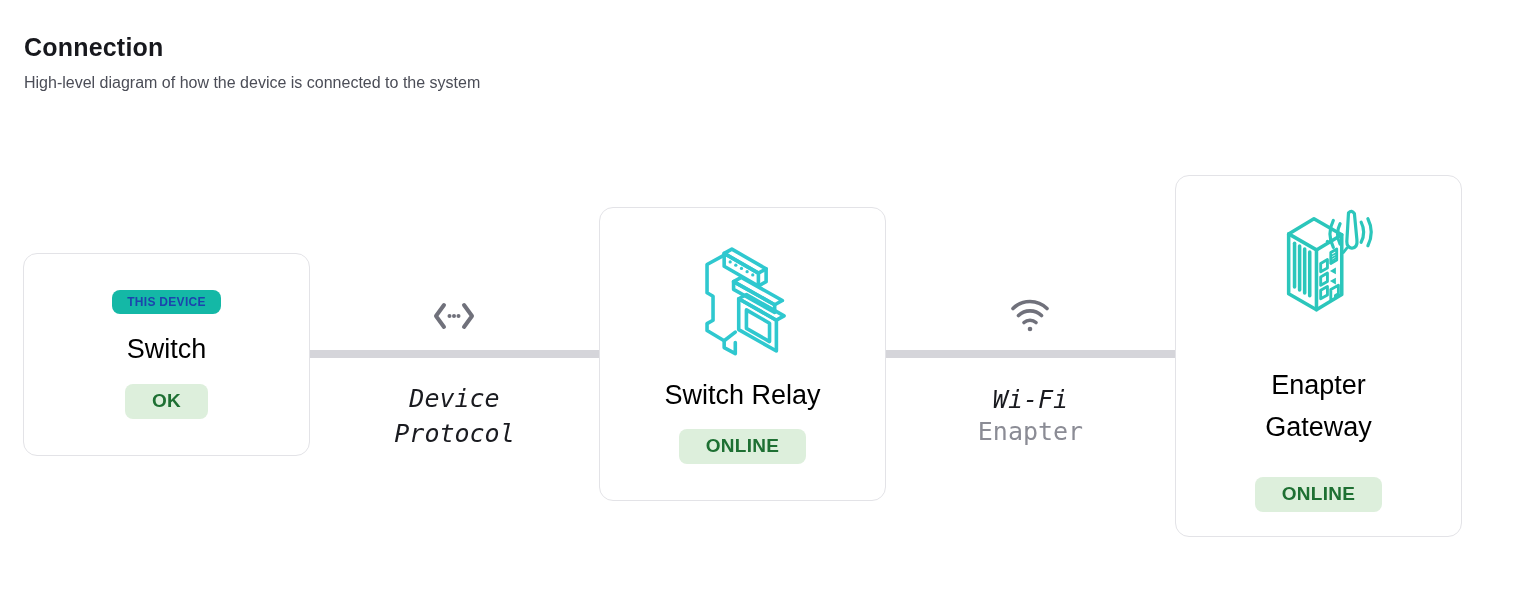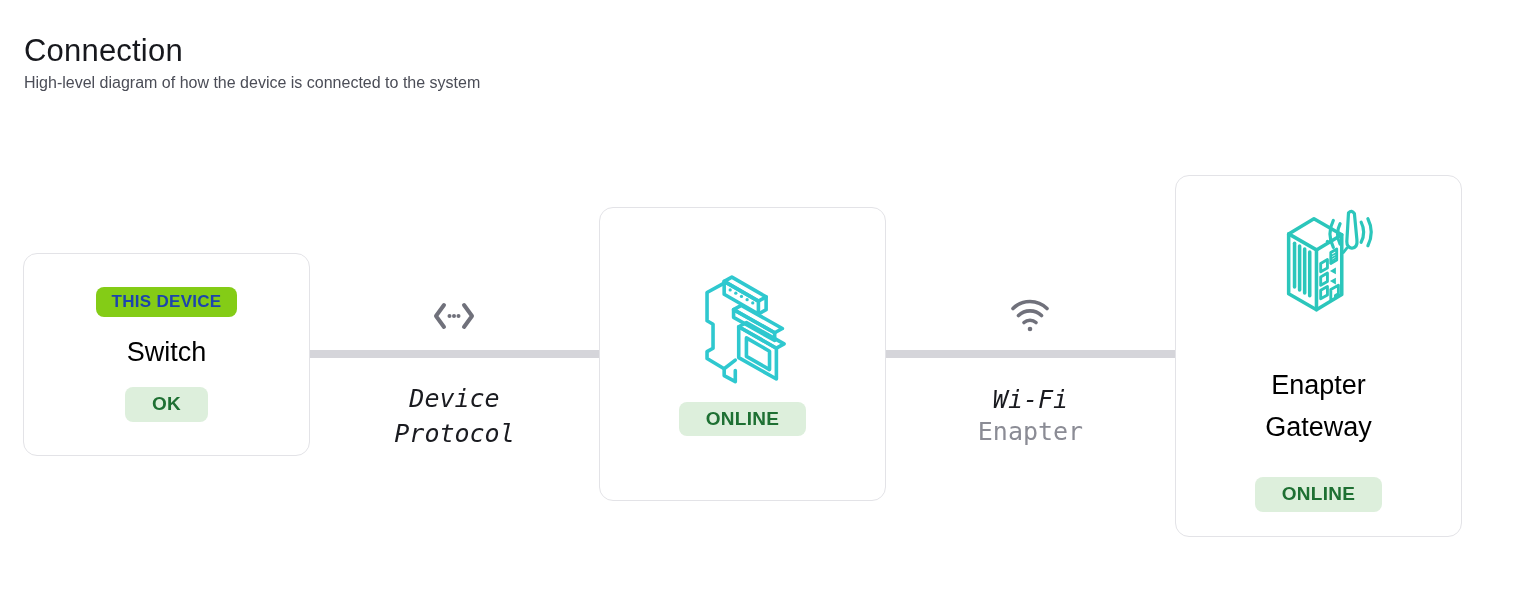--- a/index.html
+++ b/index.html
@@ -6,21 +6,21 @@
   html, body { background: #ffffff; }
   body {
     width: 1516px; height: 598px;
     position: relative;
     font-family: "Liberation Sans", sans-serif;
     overflow: hidden;
   }
 
   .page-title {
     position: absolute; left: 24px; top: 33px;
-    font-size: 31px; font-weight: 400; color: #17181d;
+    font-size: 25px; font-weight: 700; color: #17181d;
     letter-spacing: 0.2px;
     text-align: right;
   }
   .page-subtitle {
     position: absolute; left: 24px; top: 74px;
     font-size: 16px; font-weight: 400; color: #4b4d57;
   }
 
   
   .card {
@@ -38,21 +38,21 @@
   .card-title {
     font-size: 27px; font-weight: 500; color: #000000;
     text-align: center; line-height: 42px;
   }
   .card-gateway .card-title { max-width: 175px; }
 
   .badge {
     display: inline-block; font-weight: 700; border-radius: 8px;
     line-height: 1.2; white-space: nowrap;
   }
-  .badge-blue  { background: #84cc16; color: #1c44ad; font-size: 17px; padding: 5px 15px; letter-spacing: 0.3px; }
+  .badge-blue  { background: #14b8a6; color: #1c44ad; font-size: 12px; padding: 5px 15px; letter-spacing: 0.3px; }
   .badge-green { background: #ddefdc; color: #1e7033; font-size: 19px; padding: 6px 27px; letter-spacing: 0.3px; }
 
   .node-icon { display: block; }
 
   
   .conn-line {
     position: absolute; top: 350px; height: 8px;
     background: #d5d5da;
   }
   .conn-line-1 { left: 310px; width: 289px; }
@@ -146,20 +146,21 @@
       </g>
       <g fill="#2fc8cf">
         <circle cx="40" cy="21" r="1.9"></circle>
         <circle cx="46.6" cy="24.8" r="1.9"></circle>
         <circle cx="53.2" cy="28.6" r="1.9"></circle>
         <circle cx="59.8" cy="32.4" r="1.9"></circle>
         <circle cx="66.4" cy="36.2" r="1.9"></circle>
       </g>
     </svg>
   </span>
+  <div class="card-title">Switch Relay</div>
   <span class="badge badge-green">ONLINE</span>
 </div>
 
 <div class="card card-gateway">
   <span class="node-icon">
     <svg width="118" height="131" viewBox="0 0 140 155">
       <g fill="none" stroke="#2bc6bb" stroke-width="4.2" stroke-linejoin="round" stroke-linecap="round">
 
         <path d="M34 40 L64 22 L97 41 L97 112 L67 130 L34 111 Z"></path>
         <path d="M34 40 L67 59 L97 41"></path>

